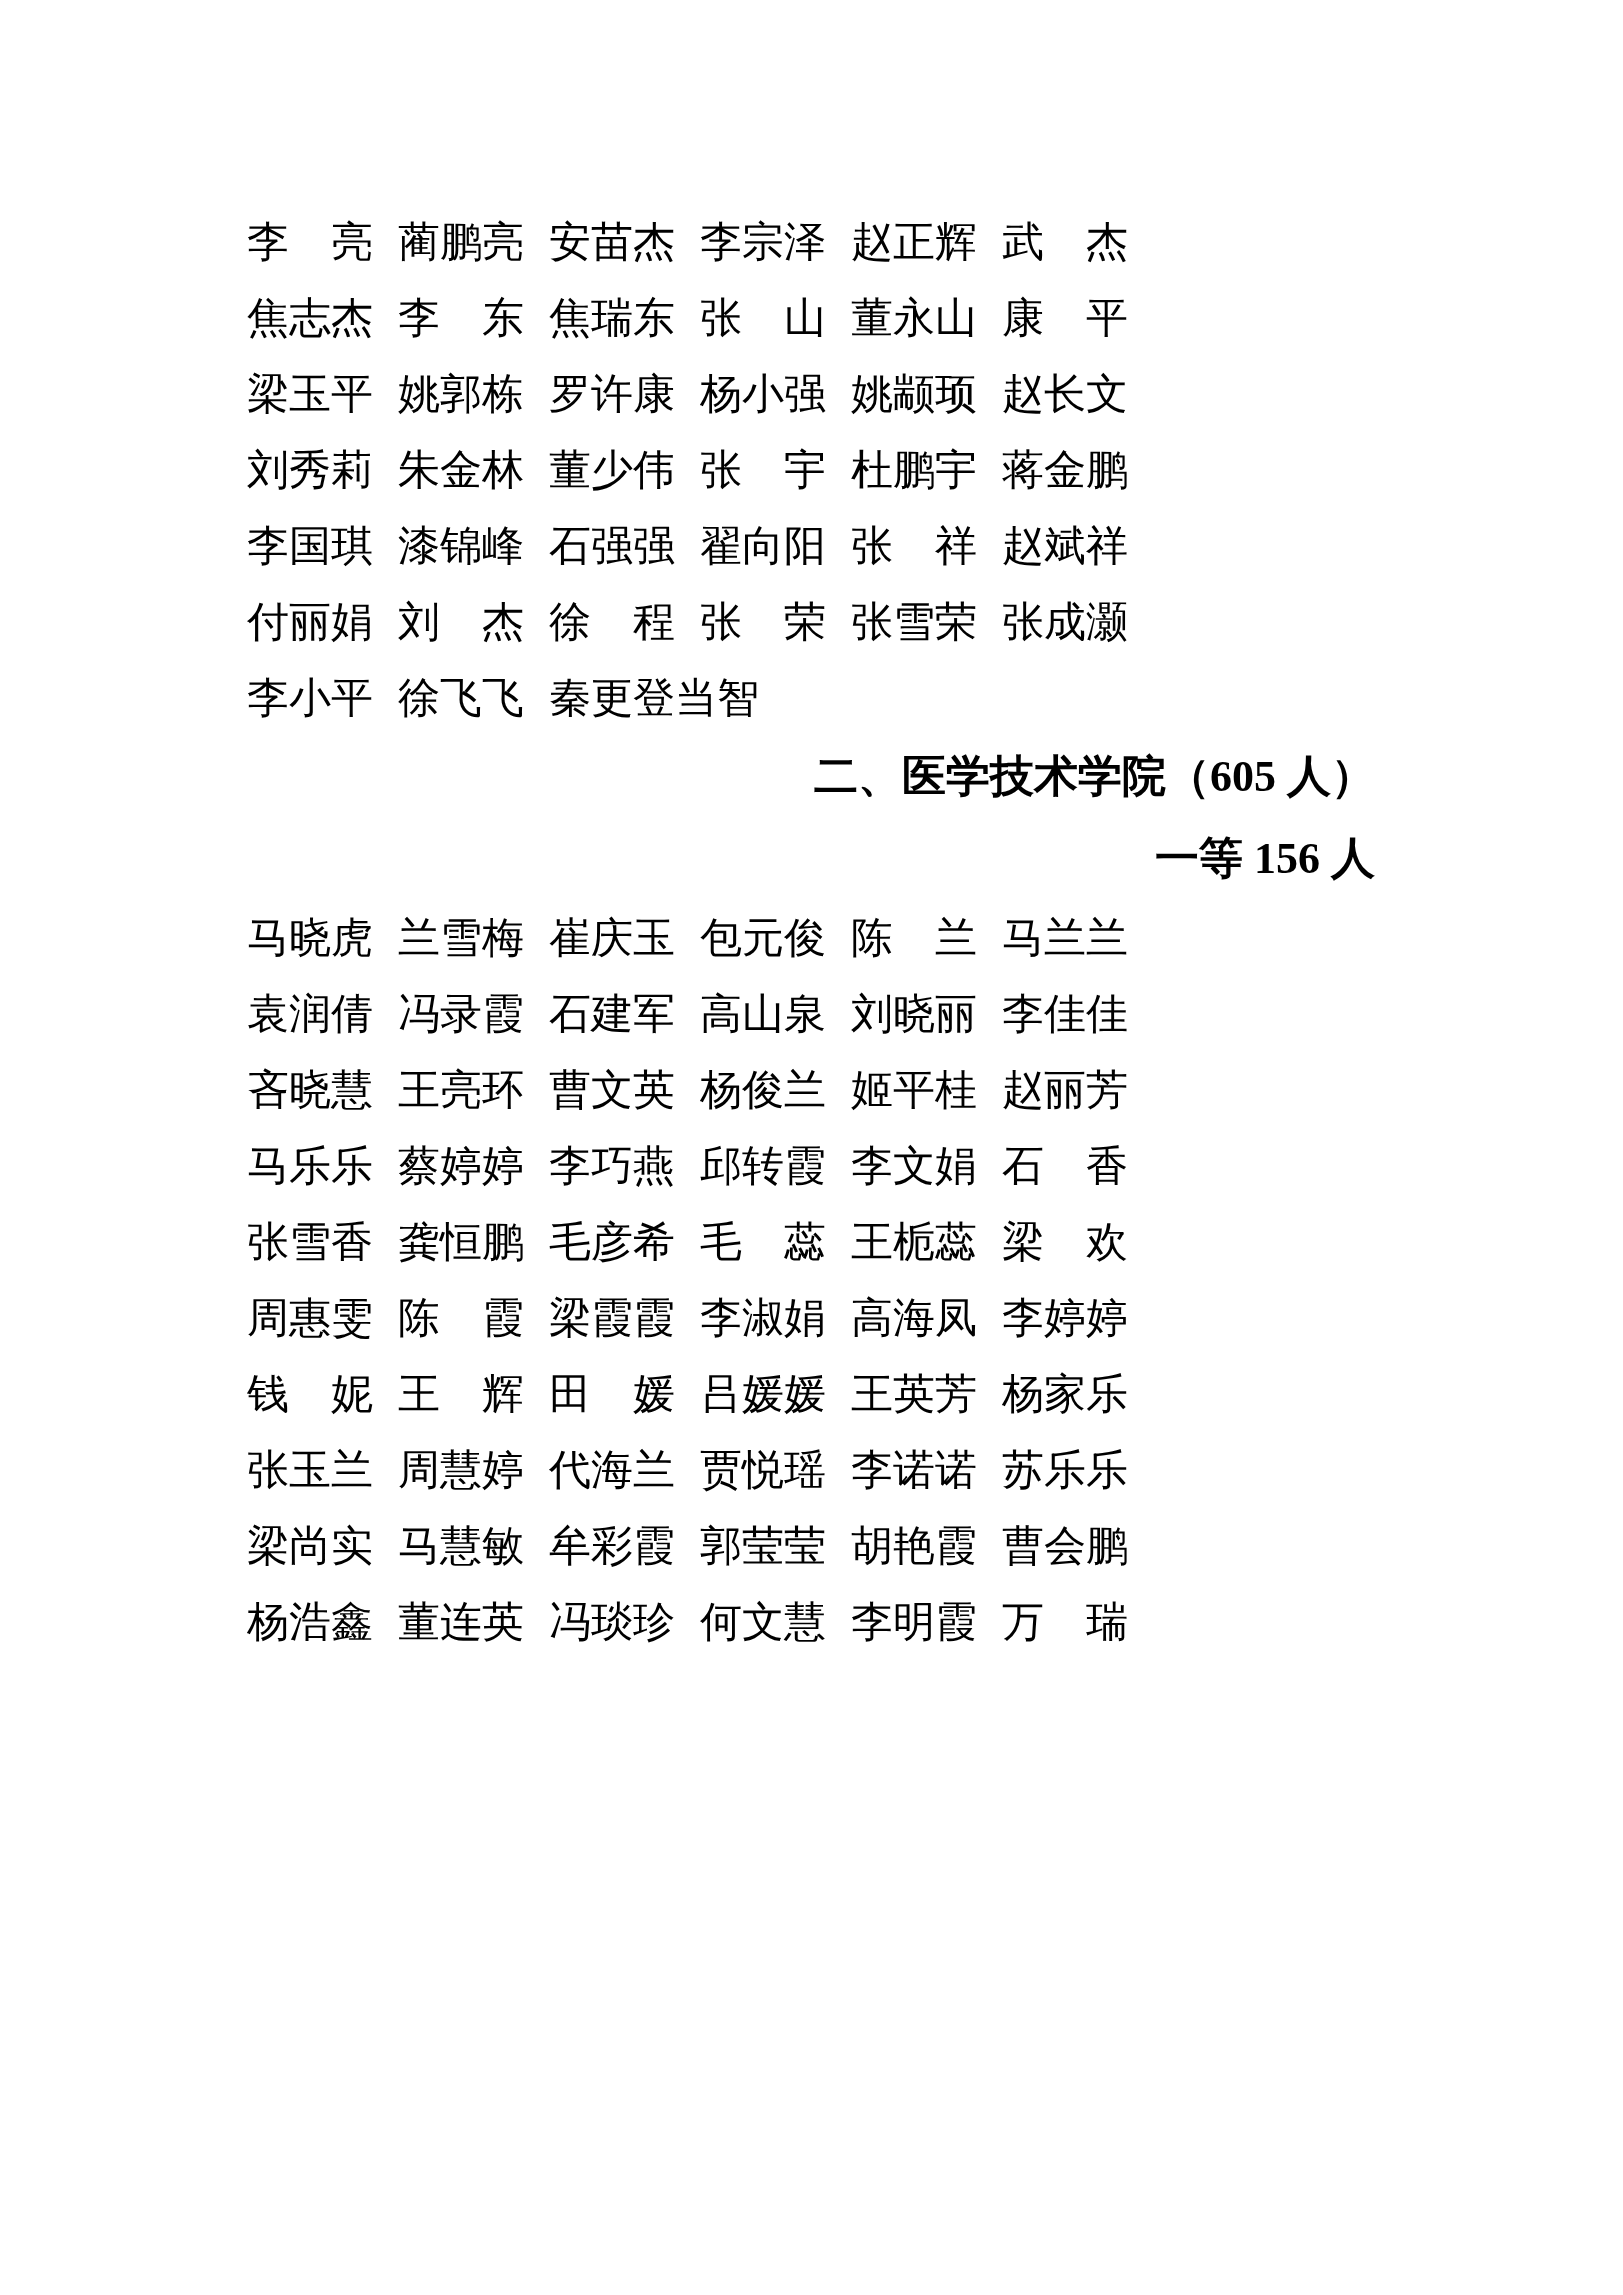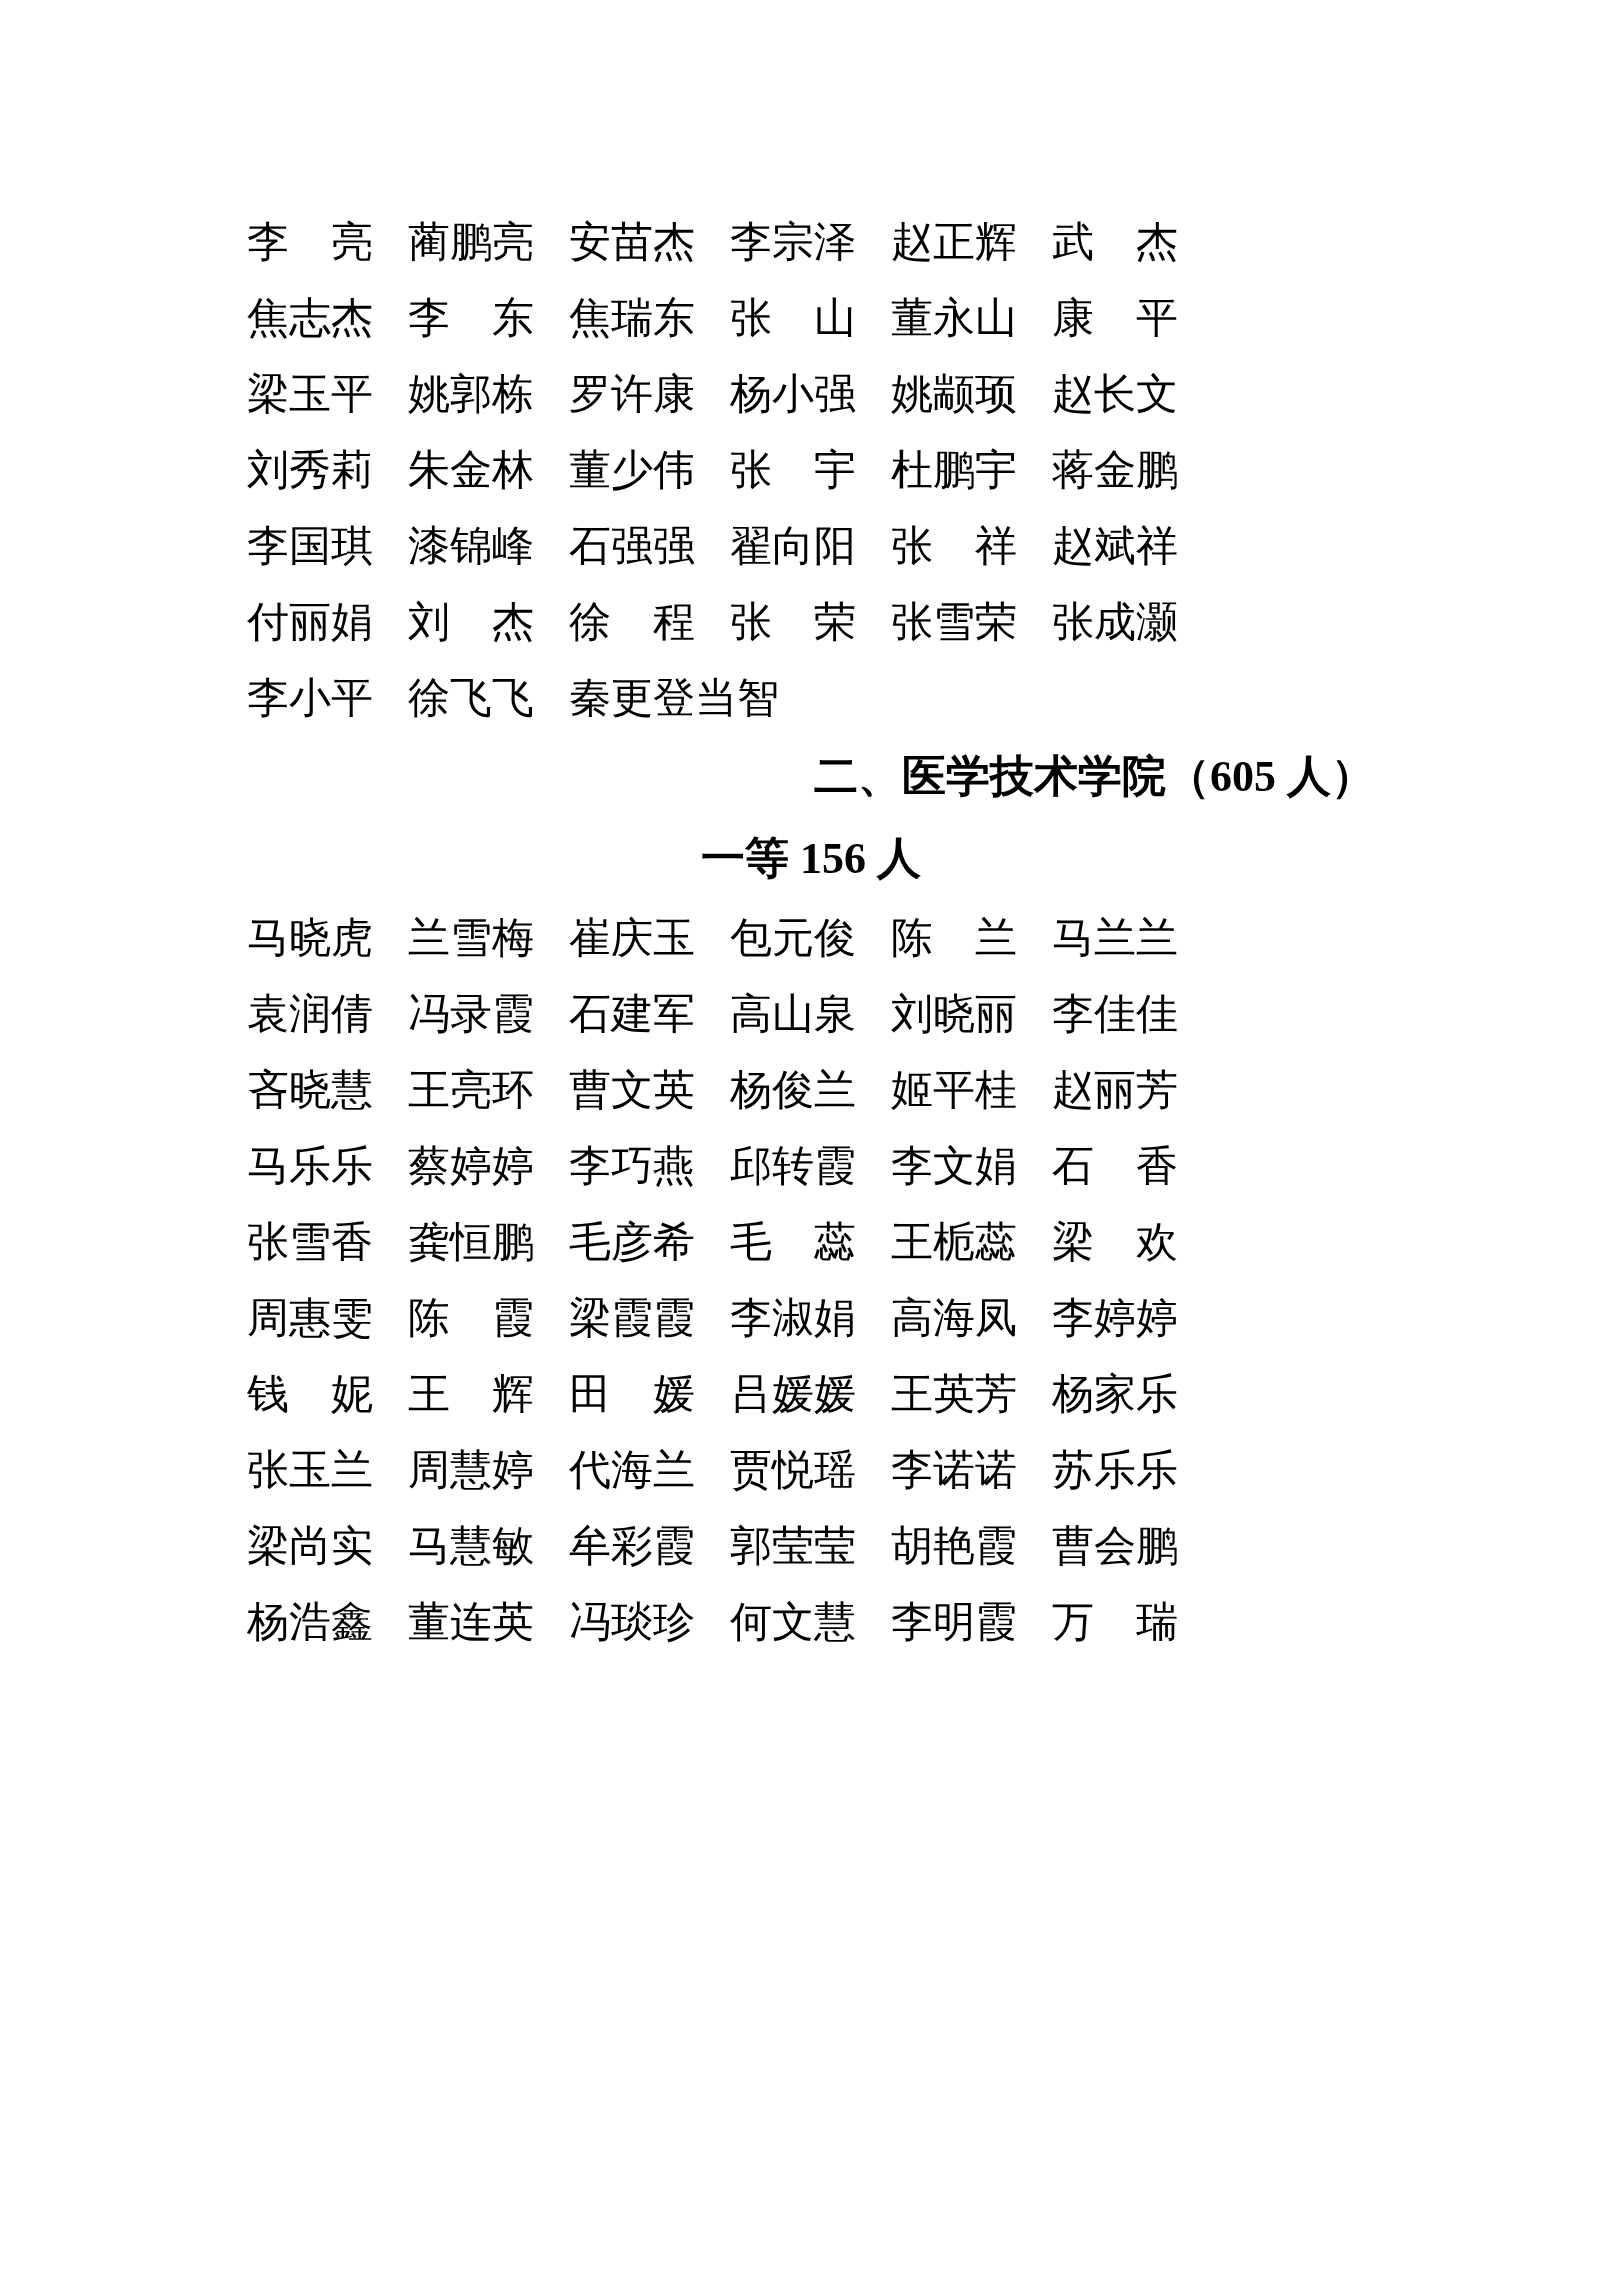--- a/index.html
+++ b/index.html
@@ -19,21 +19,21 @@
     width: 1623px;
     height: 2295px;
     padding: 204px 247px 0 247px;
     background: #ffffff;
   }
   .content {
     width: 1128px;
   }
   .name-rows .row {
     display: flex;
-    column-gap: 34px;
+    column-gap: 24px;
     height: 76px;
     line-height: 76px;
     font-size: 42px;
     white-space: nowrap;
   }
   .cell {
     display: inline-block;
     flex: 0 0 127px;
     width: 127px;
     white-space: nowrap;
@@ -45,21 +45,21 @@
     height: 82px;
     font-weight: bold;
     white-space: nowrap;
     text-align: right;
   }
   .tier-heading {
     font-size: 44px;
     line-height: 82px;
     height: 82px;
     font-weight: bold;
-    text-align: center;
+    text-align: right;
     white-space: nowrap;
   }
 </style>
 </head>
 <body>
 
 <div class="sheet">
   <div class="content">
 
     <div class="name-rows">

